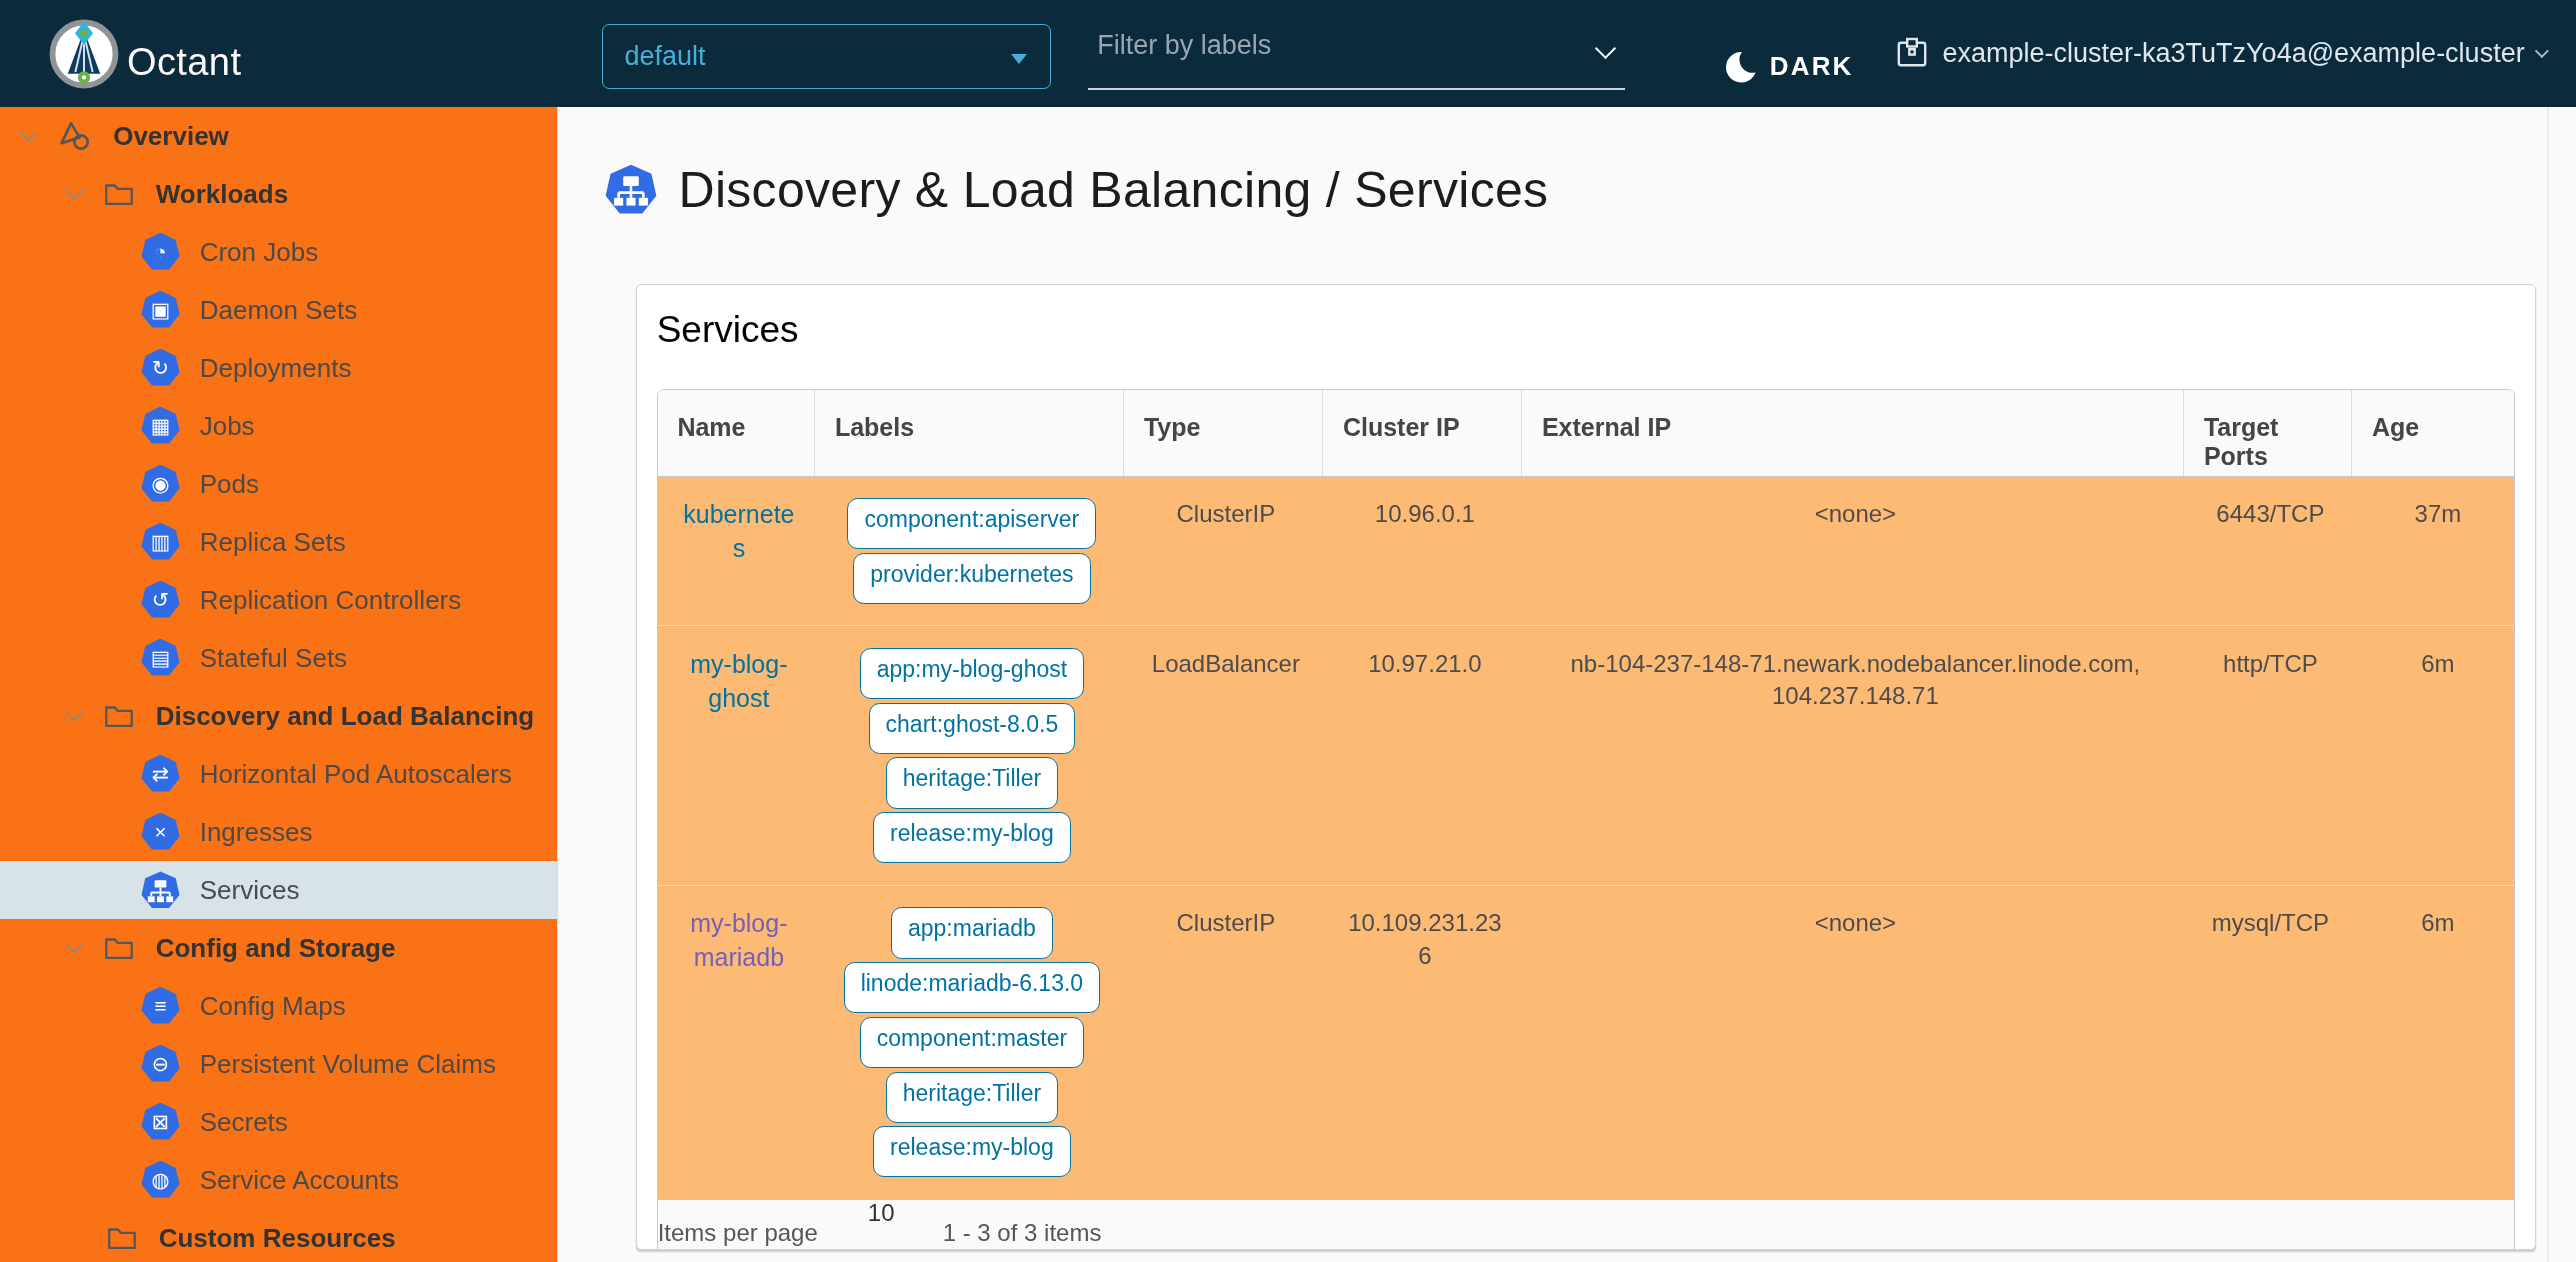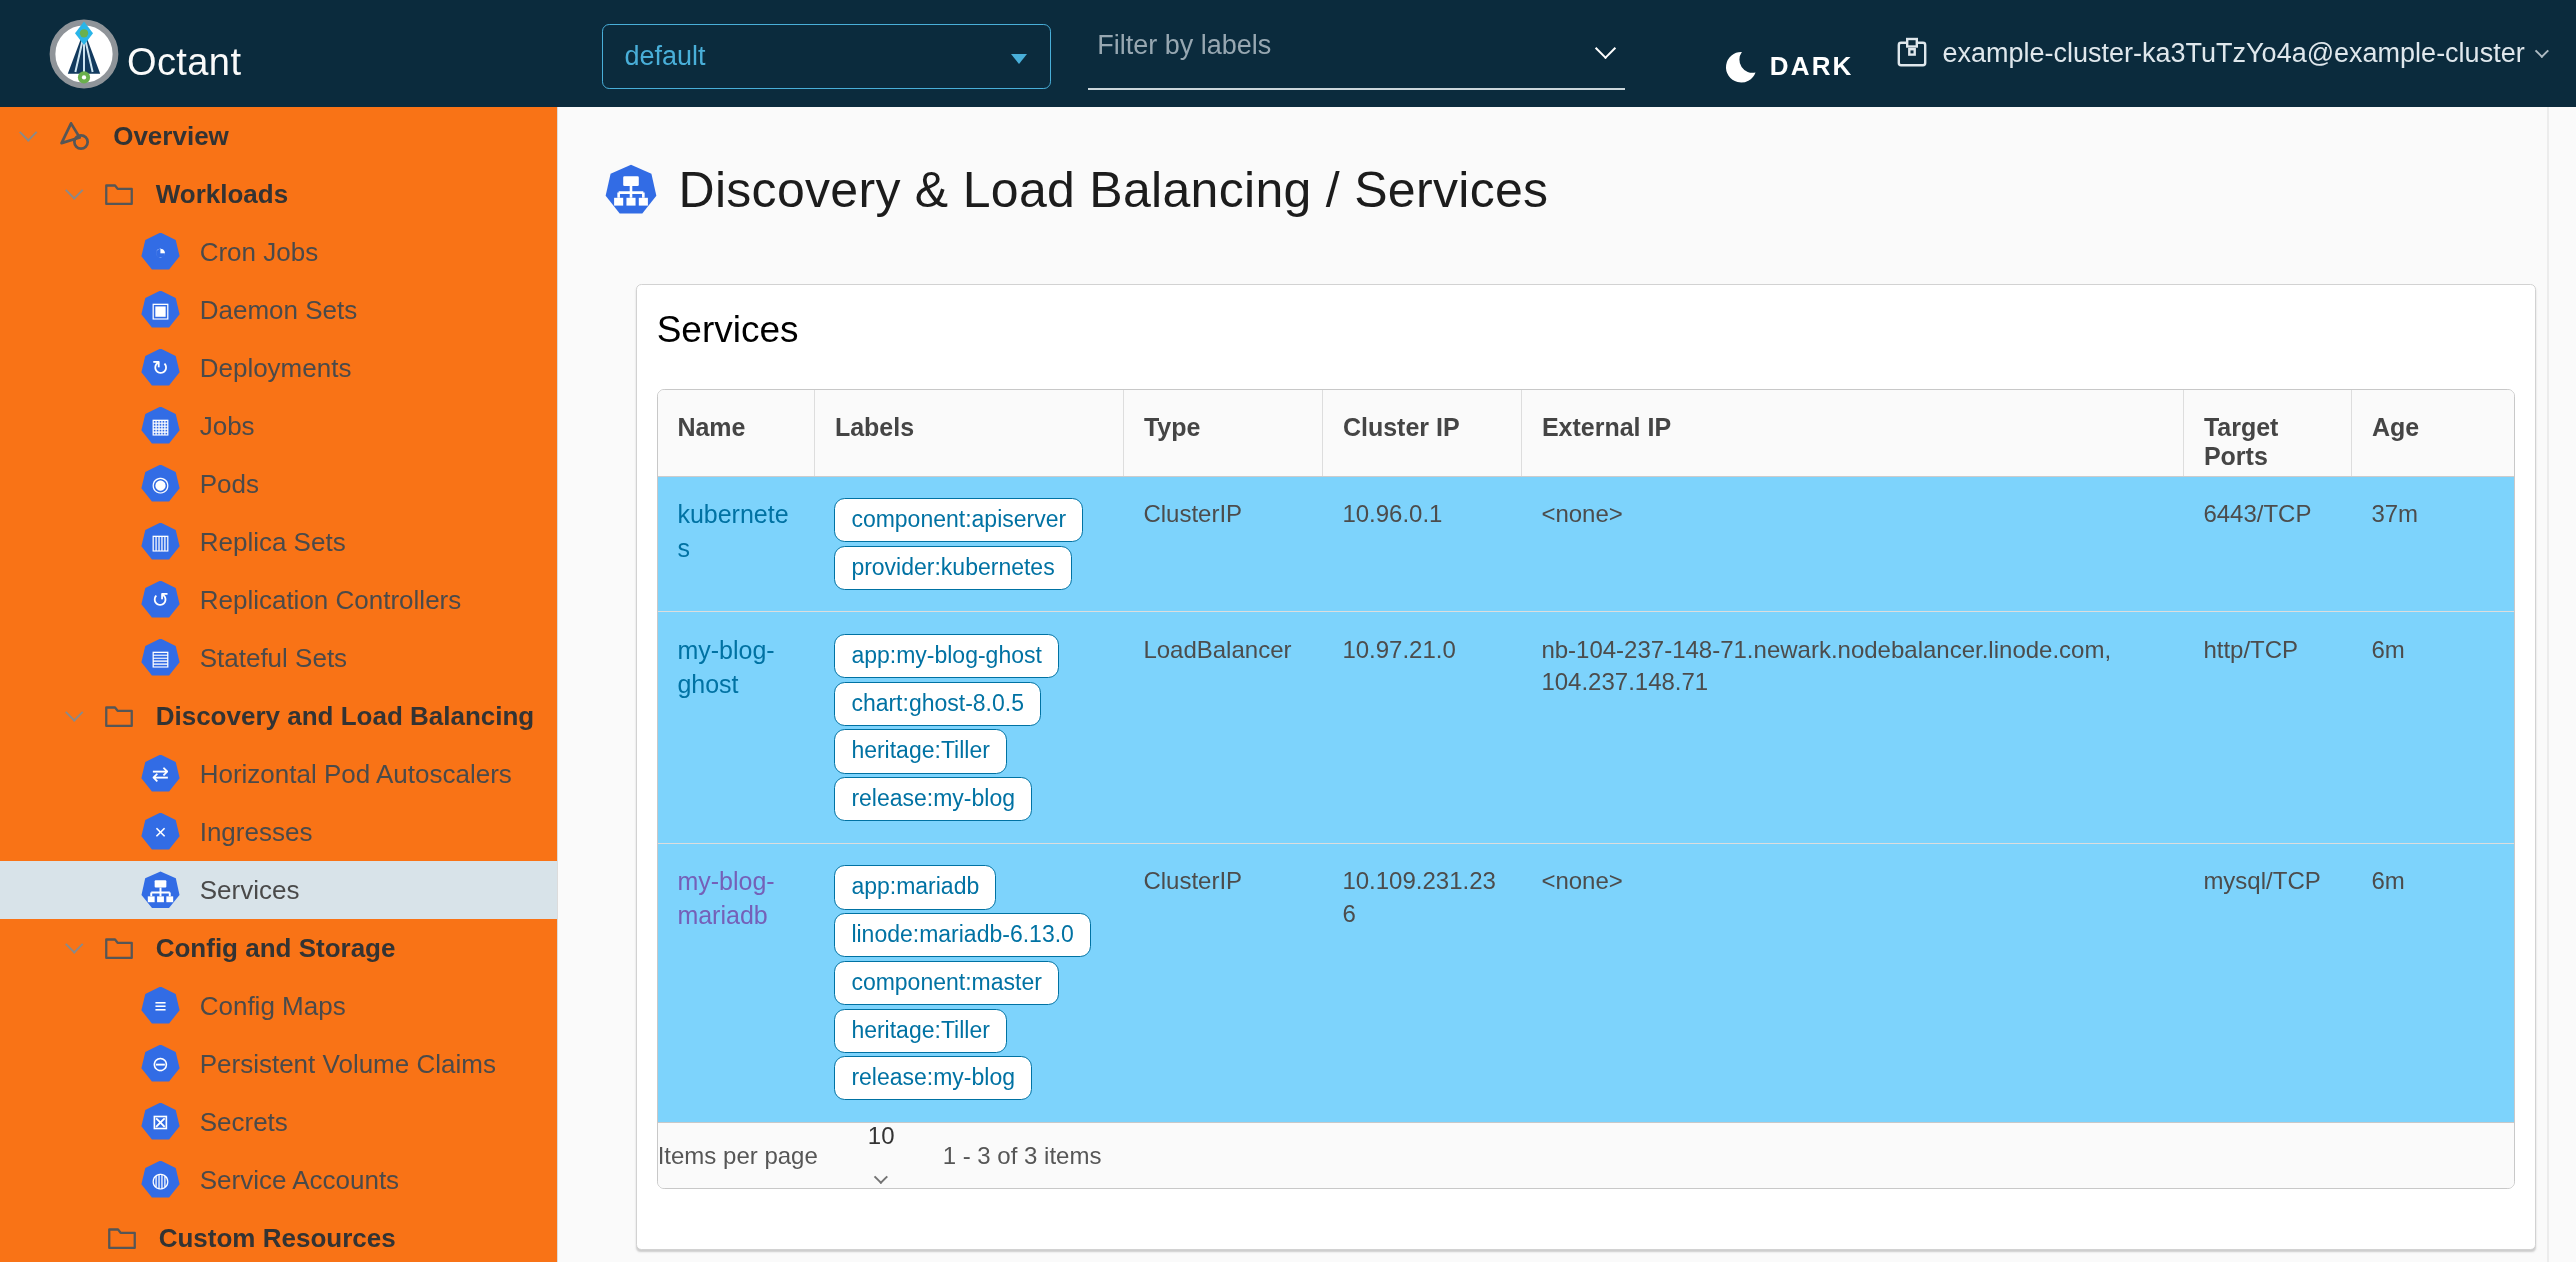--- a/index.html
+++ b/index.html
@@ -53,28 +53,28 @@
   .page-title-row h1{margin:0;font-size:50px;font-weight:400;color:#1c1c1c;letter-spacing:0.3px;}
   .card{position:absolute;left:76px;top:177px;width:1900px;height:966px;background:#fff;
     border:1.8px solid #d2d2d2;border-radius:5.4px;box-shadow:0 2.7px 1.8px -0.9px rgba(120,120,120,.35);
     padding:23px 19.7px 0;overflow:hidden;}
   .card-title{font-size:37px;line-height:43px;color:#000;}
   .dg-wrap{margin-top:38px;border:1.8px solid #c8c8c8;border-radius:7.2px;overflow:hidden;background:#fff;}
   table.dg{width:100%;border-collapse:collapse;table-layout:fixed;}
   .dg thead th{background:#fafafa;height:86px;text-align:left;vertical-align:top;
     padding:23px 10.7px 0 19.7px;font-size:25px;font-weight:600;color:#454545;border-bottom:1.8px solid #ccc;}
   .dg thead th + th{border-left:0.9px solid #ddd;}
-  .dg tbody td{vertical-align:top;background:#7dd3fc;padding:21.5px 14.3px 18px 19.7px;
-    font-size:24px;color:#4c4c4c;line-height:1.35;overflow-wrap:break-word;}
+  .dg tbody td{vertical-align:top;background:#fdba74;padding:21.5px 14.3px 18px 19.7px;
+    font-size:24px;color:#4c4c4c;line-height:1.35;overflow-wrap:break-word;text-align:center;}
   .dg tbody tr + tr td{border-top:0.9px solid #ddd;}
   a.res{color:var(--link,#0072a3);text-decoration:none;font-size:25px;}
   a.res.visited{color:var(--visited,#7560b8);}
   .lbl-line{display:block;}
   .lbl{display:inline-block;border:1.8px solid var(--link,#0072a3);color:var(--link,#0072a3);background:#fff;
-    border-radius:10.7px;padding:8px 16px 10px;font-size:23px;line-height:1.05;margin-bottom:3.6px;white-space:nowrap;cursor:pointer;}
+    border-radius:10.7px;padding:8px 16px 17px;font-size:23px;line-height:1.05;margin-bottom:3.6px;white-space:nowrap;cursor:pointer;}
   .dg-foot{background:#fafafa;border-top:0.9px solid #c8c8c8;height:66px;display:flex;align-items:center;
     justify-content:flex-start;font-size:24px;color:#565656;padding-right:23px;}
   .page-size{display:flex;align-items:center;gap:25px;margin:0 41px;padding:0 7.2px 6.3px 9px;
     border-bottom:0.9px solid #9b9b9b;color:#333;cursor:pointer;flex-direction:column;}
   .chev-page{width:9.8px;height:9.8px;margin-top:-3.6px;border-color:#737373;}
 </style>
 </head>
 <body>
 
 <div class="header">

